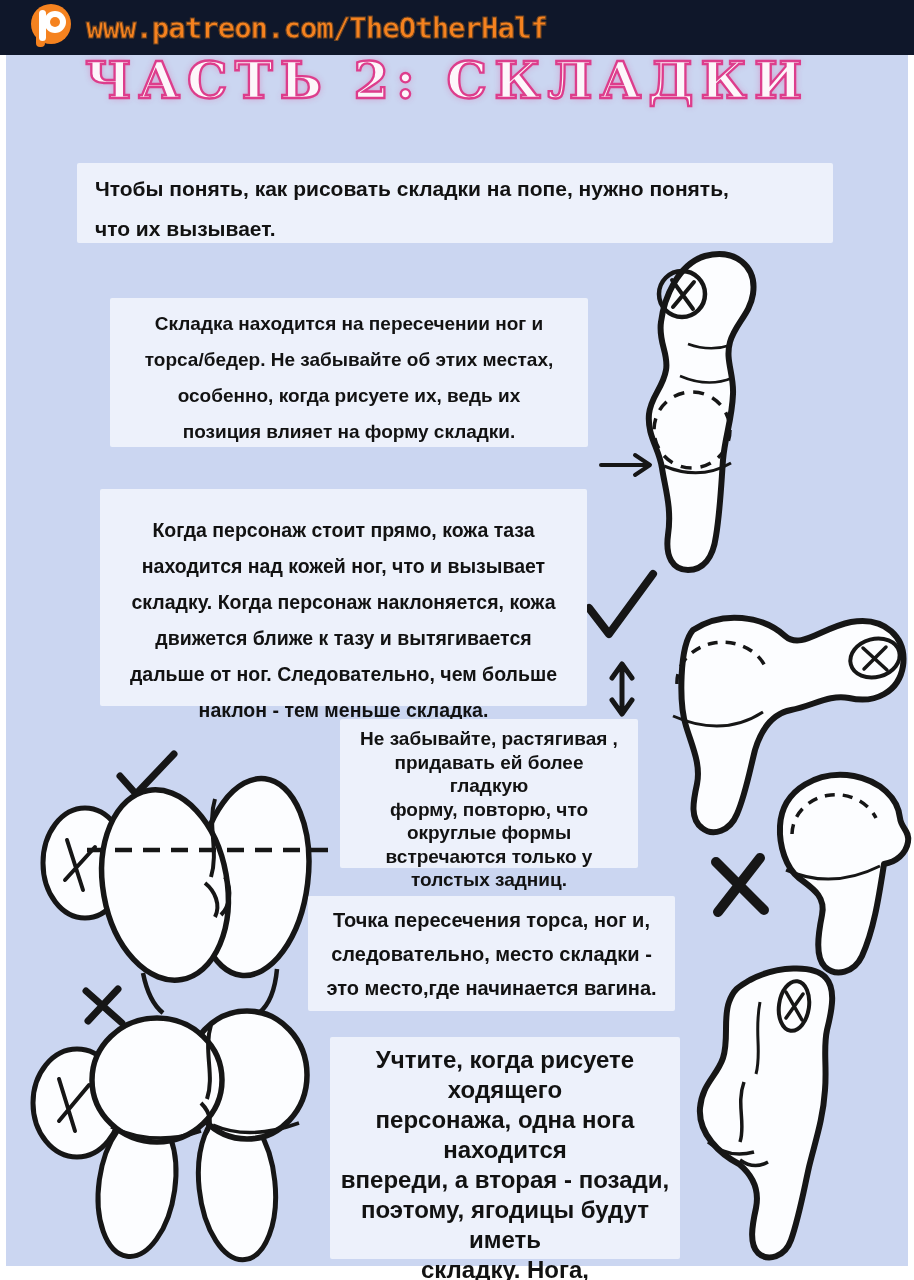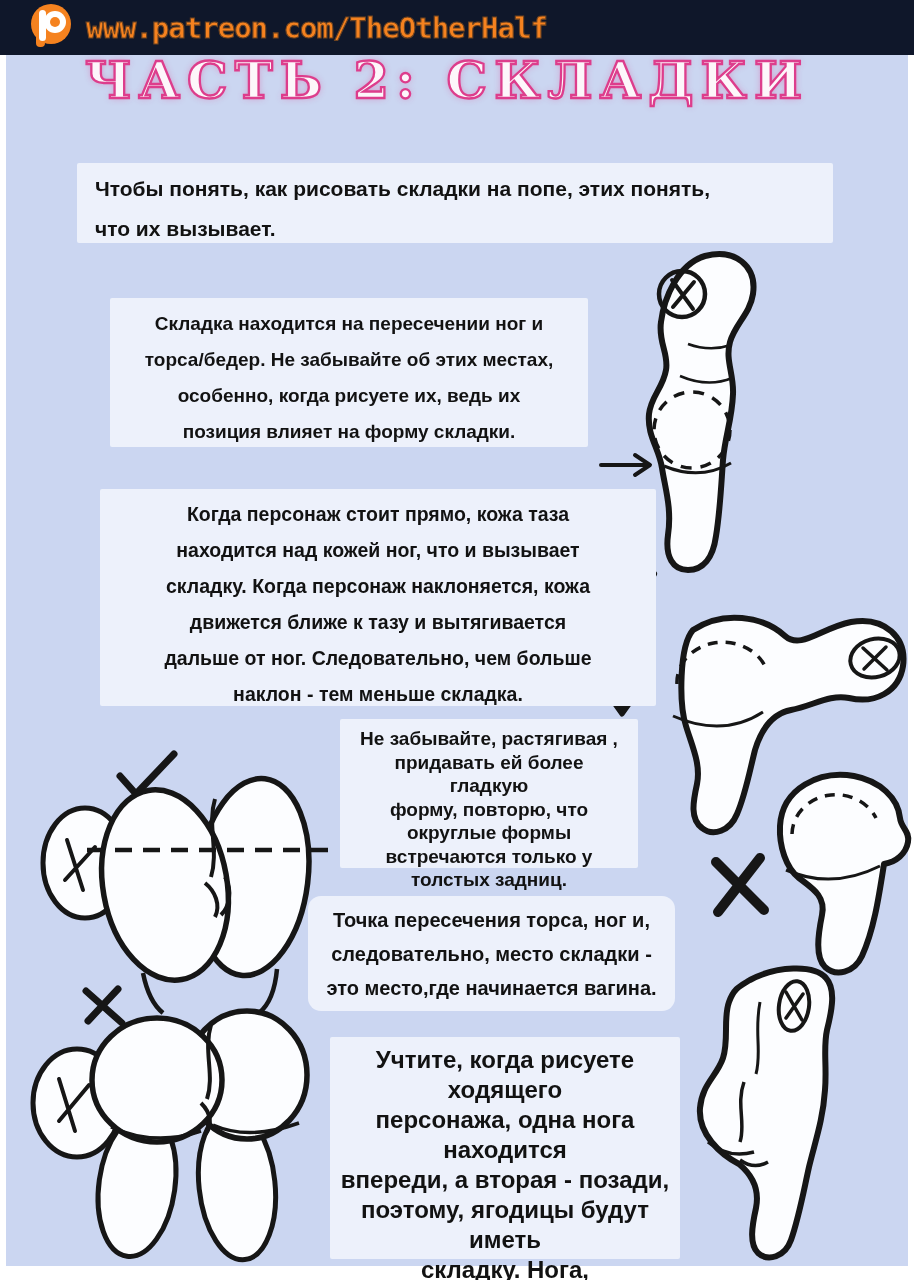--- a/index.html
+++ b/index.html
@@ -16,23 +16,23 @@
   
   .title{position:absolute;left:85px;top:50px;z-index:4;font-family:"DejaVu Serif",serif;
          font-weight:bold;font-size:51px;letter-spacing:7px;color:#fdf6fa;
          -webkit-text-stroke:2.3px #dd3d8c;text-shadow:0 0 7px rgba(221,61,140,.45);}
   
   .note{position:absolute;background:#edf1fb;color:#121212;font-weight:bold;z-index:3;
         border-radius:2px;box-sizing:border-box;}
   .note p{margin:0;white-space:pre-line;}
   .n1{left:77px; top:163px; width:756px;height:80px; font-size:21px;  line-height:40px;  padding:6px 18px;text-align:left;}
   .n2{left:110px;top:298px; width:478px;height:149px;font-size:19px;  line-height:36px;  padding:8px 26px;text-align:center;}
-  .n3{left:100px;top:489px; width:556px;height:217px;font-size:19.5px;line-height:36px;  padding:7px 8px; text-align:center;}
+  .n3{left:100px;top:489px; width:487px;height:217px;font-size:19.5px;line-height:36px;  padding:23px 8px; text-align:center;}
   .n4{left:340px;top:719px; width:298px;height:149px;font-size:19px;  line-height:23.5px;padding:8px 16px; text-align:center;}
-  .n5{left:308px;top:896px; width:367px;height:115px;font-size:20px;  line-height:34px;  padding:7px 8px; text-align:center;border-radius:13px;}
+  .n5{left:308px;top:896px; width:367px;height:115px;font-size:20px;  line-height:34px;  padding:7px 8px; text-align:center;}
   .n6{left:330px;top:1037px;width:350px;height:222px;font-size:24px;line-height:30px;  padding:8px 8px; text-align:center;}
   
   .art{position:absolute;z-index:2;}
   .art svg{display:block;}
 </style>
 </head>
 <body>
 
 <div class="topbar">
   <span class="plogo">
@@ -45,21 +45,21 @@
     </svg>
   </span>
   <span class="purl">www.patreon.com/TheOtherHalf</span>
 </div>
 
 <div class="canvas"></div>
 
 <div class="title">ЧАСТЬ 2: СКЛАДКИ</div>
 
 <div class="note n1">
-    <p>Чтобы понять, как рисовать складки на попе, этих понять,
+    <p>Чтобы понять, как рисовать складки на попе, нужно понять,
 что их вызывает.</p>
   </div>
 <div class="note n2">
     <p>Складка находится на пересечении ног и
 торса/бедер.  Не забывайте об этих местах,
 особенно, когда рисуете их, ведь их
 позиция влияет на форму складки.</p>
   </div>
 <div class="note n3">
     <p>Когда персонаж стоит прямо, кожа таза

